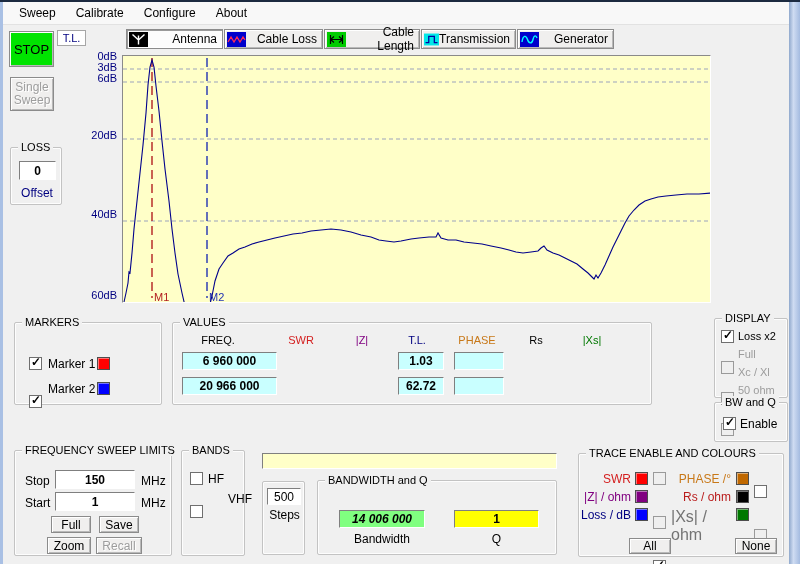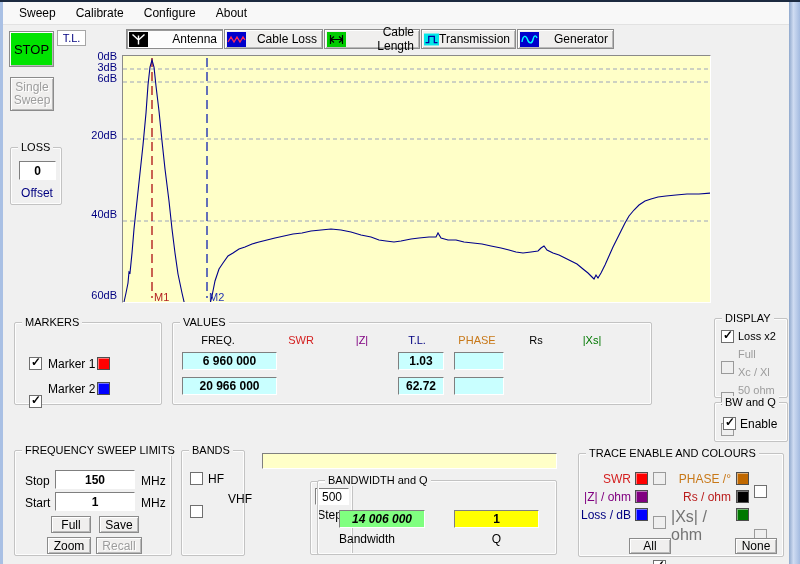--- a/index.html
+++ b/index.html
@@ -190,29 +190,29 @@
   <div class="abs groupbox" style="left:181px;top:450px;width:64px;height:106px;">
     <span class="group-label">BANDS</span>
     <div class="abs checkbox" style="left:8px;top:21px;"></div>
     <div class="abs" style="left:26px;top:21px;font-size:12px;">HF</div>
     <div class="abs checkbox" style="left:8px;top:41px;"></div>
     <div class="abs" style="left:26px;top:41px;font-size:12px;margin-left:20px;">VHF</div>
   </div>
 
   <div class="abs sunken" style="left:262px;top:453px;width:295px;height:16px;background:#FFFFC8;"></div>
 
-  <div class="abs groupbox" style="left:262px;top:481px;width:43px;height:74px;margin-left:48px;">
+  <div class="abs groupbox" style="left:262px;top:481px;width:43px;height:74px;">
     <div class="abs sunken inputbox" style="left:4px;top:6px;width:34px;height:17px;font-weight:normal;">500</div>
     <div class="abs" style="left:0;top:26px;width:43px;text-align:center;font-size:12px;">Steps</div>
   </div>
 
   <div class="abs groupbox" style="left:317px;top:480px;width:240px;height:75px;">
     <span class="group-label">BANDWIDTH and Q</span>
     <div class="abs sunken valbox" style="left:21px;top:29px;width:86px;height:18px;background:#80FF80;font-style:italic;">14 006 000</div>
-    <div class="abs" style="left:21px;top:51px;width:86px;font-size:12px;">Bandwidth</div>
+    <div class="abs" style="left:21px;top:51px;width:86px;text-align:center;font-size:12px;">Bandwidth</div>
     <div class="abs sunken valbox" style="left:136px;top:29px;width:85px;height:18px;background:#FFFF00;">1</div>
     <div class="abs" style="left:136px;top:51px;width:85px;text-align:center;font-size:12px;">Q</div>
   </div>
 
   <div class="abs groupbox" style="left:578px;top:453px;width:206px;height:104px;">
     <span class="group-label">TRACE ENABLE AND COLOURS</span>
     <div class="abs" style="left:0px;top:18px;width:52px;text-align:right;color:#d42020;font-size:12px;">SWR</div>
     <div class="abs swatch" style="left:56px;top:18px;background:#FF0000;"></div>
     <div class="abs checkbox disabled" style="left:74px;top:18px;"></div>
     <div class="abs" style="left:92px;top:18px;width:60px;text-align:right;color:#c87818;font-size:12px;">PHASE /°</div>

